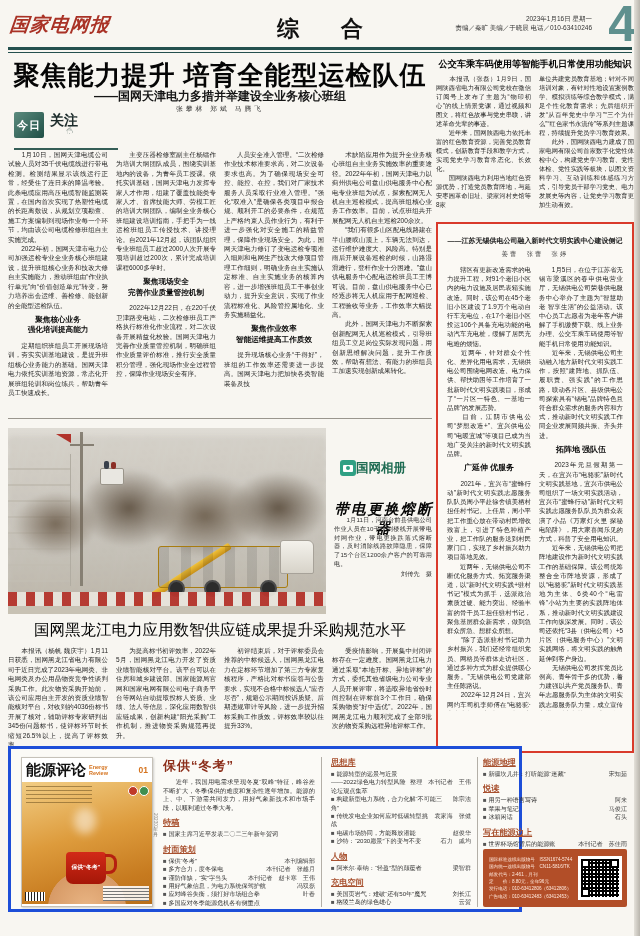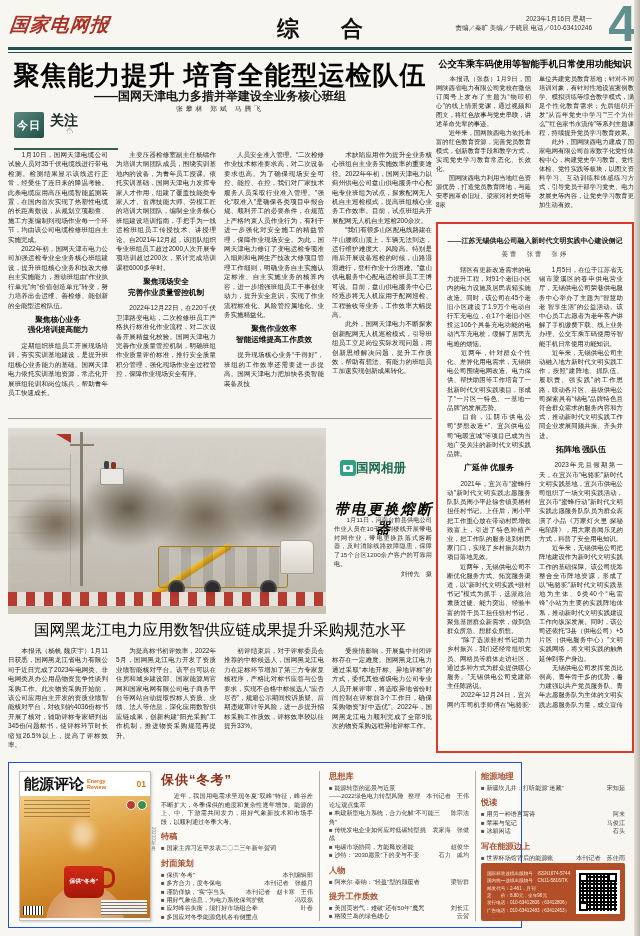--- a/index.html
+++ b/index.html
@@ -89,21 +89,21 @@
   .album-txt{font-family:"DejaVu Serif",serif;font-weight:bold;font-size:12.5px;color:#1e6b52;}
   .ph-title{left:334px;top:500px;width:100px;text-align:center;font-size:14.5px;font-weight:bold;
             font-style:italic;letter-spacing:2px;color:#050505;}
   .ph-caption{left:334px;top:516px;width:98px;height:52px;font-size:6.2px;line-height:8.8px;
               text-align:justify;color:#333;white-space:pre-wrap;overflow:hidden;}
   .ph-credit{left:334px;top:570px;width:98px;text-align:right;font-size:6.2px;color:#333;}
   
   .hl-head{left:8px;top:620px;width:424px;text-align:center;font-size:15.5px;font-weight:normal;color:#050505;}
   .hl-cols{left:8px;top:646px;width:424px;height:110px;}
   
-  .bottom{left:8px;top:762px;width:514px;height:166px;border:1px solid #1d4ed8;background:#fbfaf6;box-sizing:border-box;}
+  .bottom{left:8px;top:746px;width:514px;height:166px;border:3px solid #1d4ed8;background:#fbfaf6;box-sizing:border-box;}
   .cover{position:absolute;left:10px;top:8px;width:130px;height:148px;background:#fff;
          border:1px solid #c5c1b8;box-shadow:1px 1px 2px rgba(0,0,0,.18);}
   .cover-head{height:24px;display:flex;align-items:center;padding:0 4px;gap:3px;}
   .cover-cn{font-family:"DejaVu Serif",serif;font-weight:bold;font-size:15px;color:#111;white-space:nowrap;}
   .cover-en{display:flex;flex-direction:column;font-size:5.5px;line-height:6px;font-weight:bold;color:#d5731e;}
   .cover-issue{font-size:8.5px;font-weight:bold;color:#d5731e;margin-left:auto;}
   .cover-body{position:relative;height:122px;overflow:hidden;
       background:linear-gradient(165deg,#f2cd84,#dd9b3c 45%,#c67a1f 80%,#b96f1a);}
   .cover-lines{position:absolute;left:4px;top:4px;width:66px;height:18px;opacity:.55;
       background:repeating-linear-gradient(#6d5120 0 1.5px,rgba(0,0,0,0) 1.5px 4px);}
@@ -124,21 +124,21 @@
   .cover-cap{position:absolute;right:3px;bottom:3px;width:46px;height:15px;background:rgba(255,255,255,.88);
       background-image:repeating-linear-gradient(rgba(0,0,0,0) 0 2px,#777 2px 3px);}
   .spine{position:absolute;left:142px;top:64px;writing-mode:vertical-rl;font-size:4.6px;color:#8a867e;}
   .bcol{position:absolute;top:8px;overflow:hidden;}
   .bcolA{left:152px;width:152px;height:150px;}
   .bcolB{left:320px;width:140px;height:150px;}
   .bcolC{left:472px;width:144px;height:150px;}
   .bdiv{position:absolute;top:8px;width:1px;height:150px;background:#b3afa7;}
   .er-heading{font-size:13px;font-weight:bold;color:#8c2e1a;letter-spacing:1px;}
   .er-intro{font-size:6.2px;line-height:8.6px;text-align:justify;color:#333;margin-top:3px;white-space:pre-wrap;}
-  .er-sec{font-size:8.2px;font-weight:bold;color:#a8502e;margin:5px 0 2px 0;}
+  .er-sec{font-size:8.2px;font-weight:bold;color:#a8502e;margin:5px 0 2px 0;text-decoration:underline;}
   .item{display:flex;justify-content:space-between;gap:4px;font-size:6.1px;line-height:8.4px;color:#333;}
   .item .t{text-align:left;}
   .item .t.blt::before{content:"■ ";color:#555;}
   .item .a{white-space:nowrap;color:#444;}
   .pubbox{position:absolute;left:0;bottom:0;width:144px;height:58px;background:#b24e28;border-radius:2px;
       box-sizing:border-box;padding:5px 5px 5px 6px;display:flex;gap:5px;align-items:center;}
   .publines{flex:1;font-size:4.6px;line-height:7.4px;color:#ffe9dd;white-space:pre-wrap;}
   .qr{width:44px;height:44px;background:#fff;padding:3px;box-sizing:border-box;flex:none;}
   .qr-in{width:100%;height:100%;position:relative;
       background-image:linear-gradient(90deg,#000 25%,rgba(0,0,0,0) 25%,rgba(0,0,0,0) 50%,#000 50%,#000 70%,rgba(0,0,0,0) 70%),
@@ -377,21 +377,21 @@
       </div>
       <div class="item">
         <span class="t blt">沙特：“2030愿景”下的变与不变</span>
         <span class="a">石力　戚均</span>
       </div>
       <div class="er-sec">人物</div>
       <div class="item">
         <span class="t blt">阿米尔·泰纳：“轻盈”型的颠覆者</span>
         <span class="a">梁智群</span>
       </div>
-      <div class="er-sec">提升工作质效</div>
+      <div class="er-sec">充电空间</div>
       <div class="item">
         <span class="t blt">美国页岩气：难破“还有50年”魔咒</span>
         <span class="a">刘长江</span>
       </div>
       <div class="item">
         <span class="t blt">格陵兰岛的绿色雄心</span>
         <span class="a">云贺</span>
       </div>
     </div>
 

